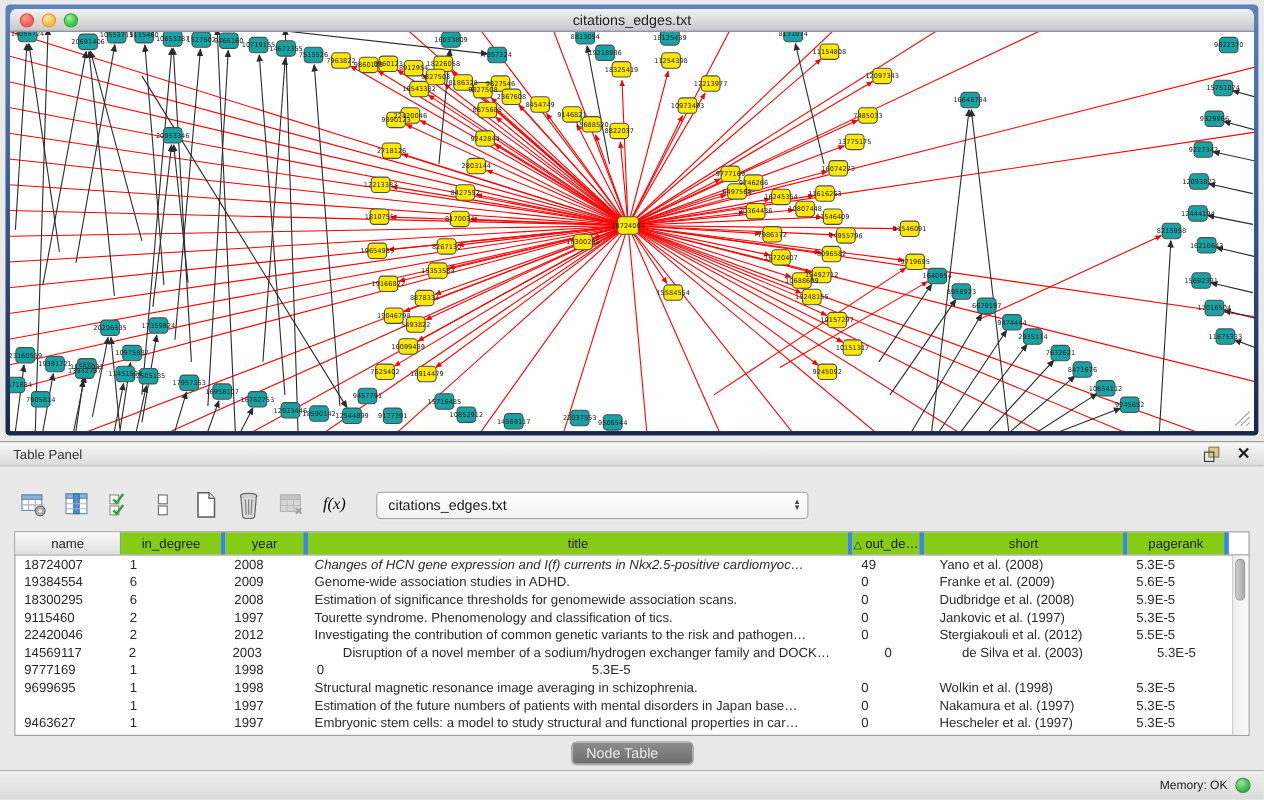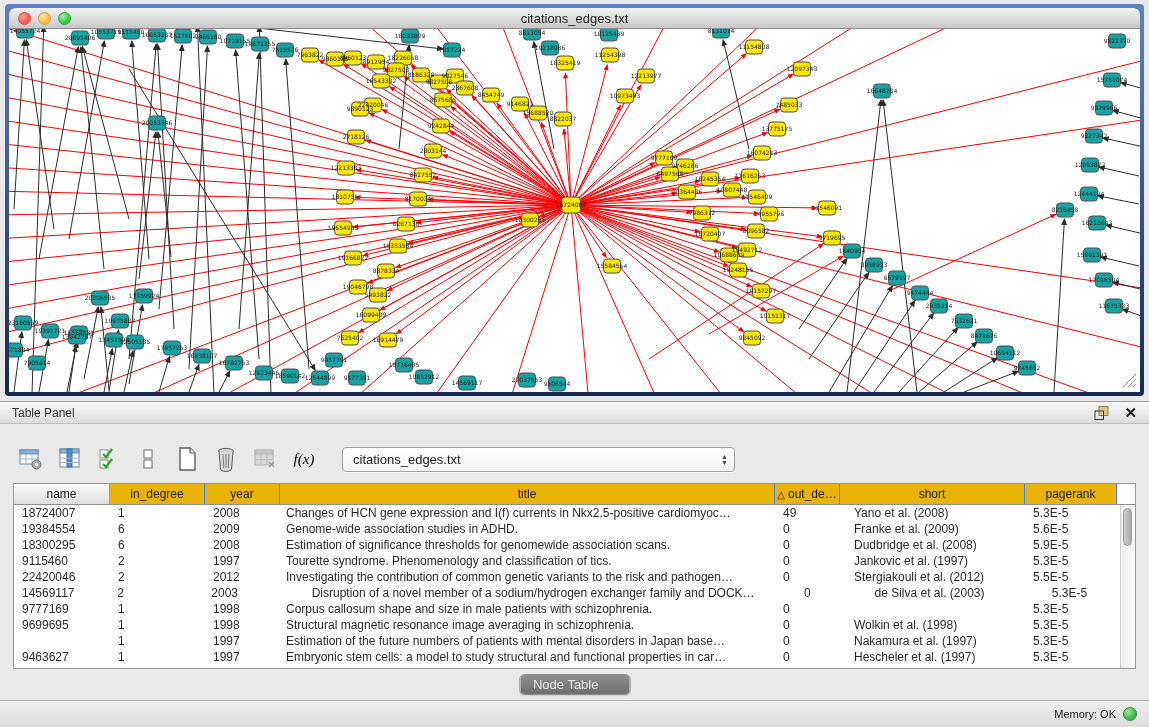--- a/index.html
+++ b/index.html
@@ -41,21 +41,21 @@
     border:1px solid #a3a3a3; border-radius:4px; display:flex; align-items:center;
     padding:0 6px 0 10px; box-shadow:0 1px 0 rgba(255,255,255,.7); }
   .combo-text { flex:1; font-size:13px; color:#1c1c1c; }
   .combo-arrows { display:flex; flex-direction:column; align-items:center; line-height:5px;
     font-size:7px; color:#444; gap:1px; }
 
   .table-wrap { position:absolute; left:13px; top:483px; width:1123px; height:186px;
     background:#fff; border:1px solid #979797; display:flex; flex-direction:column; }
   .thead { display:flex; height:21px; flex:0 0 21px; border-bottom:1px solid #8f8f8f; }
   .th { font-size:12px; color:#1e1e1e; text-align:center; line-height:20px;
-    border-right:1px solid #3b82f6; background:#eab308; overflow:hidden; white-space:nowrap; }
+    border-right:4px solid #3b82f6; background:#84cc16; overflow:hidden; white-space:nowrap; }
   .th.name { background:linear-gradient(#fafafa,#dfdfdf); border-right:1px solid #9a9a9a; }
   .th .sortg { font-size:10px; margin-right:3px; }
   .tbody { flex:1; overflow:hidden; position:relative; }
   .tr { display:flex; height:16px; line-height:16px; }
   .td { font-size:12px; color:#2a2a2a; overflow:hidden; white-space:nowrap; padding-left:8px; }
   .td.c3 { padding-left:6px; }
   .td.c5 { padding-left:14px; }
   .vscroll { position:absolute; right:0; top:0; bottom:0; width:15px;
     background:linear-gradient(90deg,#ededed,#fbfbfb); border-left:1px solid #cfcfcf; }
   .vthumb { position:absolute; left:2px; top:3px; width:9px; height:38px; border-radius:5px;
@@ -631,21 +631,21 @@
       <div class="th" style="width: 65px;"><span class="sortg">△</span>out_de…</div>
       <div class="th" style="width: 185px;">short</div>
       <div class="th" style="width: 92px;">pagerank</div>
     </div>
   <div class="tbody">
     <div id="rows">
         <div class="tr">
           <div class="td c0" style="width: 96px;">18724007</div>
           <div class="td c1" style="width: 95px;">1</div>
           <div class="td c2" style="width: 75px;">2008</div>
-          <div class="td c3" style="width: 495px;">Changes of HCN gene expression and I(f) currents in Nkx2.5-positive cardiomyoc…</div>
+          <div class="td c3" style="width: 495px; font-style: italic;">Changes of HCN gene expression and I(f) currents in Nkx2.5-positive cardiomyoc…</div>
           <div class="td c4" style="width: 65px;">49</div>
           <div class="td c5" style="width: 185px;">Yano et al. (2008)</div>
           <div class="td c6" style="width: 92px;">5.3E-5</div>
         </div>
         <div class="tr">
           <div class="td c0" style="width: 96px;">19384554</div>
           <div class="td c1" style="width: 95px;">6</div>
           <div class="td c2" style="width: 75px;">2009</div>
           <div class="td c3" style="width: 495px;">Genome-wide association studies in ADHD.</div>
           <div class="td c4" style="width: 65px;">0</div>
@@ -685,21 +685,20 @@
           <div class="td c2" style="width: 75px;">2003</div>
           <div class="td c3" style="width: 495px; margin-left: 28px;">Disruption of a novel member of a sodium/hydrogen exchanger family and DOCK…</div>
           <div class="td c4" style="width: 65px;">0</div>
           <div class="td c5" style="width: 185px;">de Silva et al. (2003)</div>
           <div class="td c6" style="width: 92px;">5.3E-5</div>
         </div>
         <div class="tr">
           <div class="td c0" style="width: 96px;">9777169</div>
           <div class="td c1" style="width: 95px;">1</div>
           <div class="td c2" style="width: 75px;">1998</div>
-          <div class="td c3" style="width: 495px;">Corpus callosum shape and size in male patients with schizophrenia.</div>
           <div class="td c4" style="width: 65px;">0</div>
           <div class="td c5" style="width: 185px; margin-top: 25px;">Tibbo et al. (1998)</div>
           <div class="td c6" style="width: 92px;">5.3E-5</div>
         </div>
         <div class="tr">
           <div class="td c0" style="width: 96px;">9699695</div>
           <div class="td c1" style="width: 95px;">1</div>
           <div class="td c2" style="width: 75px;">1998</div>
           <div class="td c3" style="width: 495px;">Structural magnetic resonance image averaging in schizophrenia.</div>
           <div class="td c4" style="width: 65px;">0</div>

